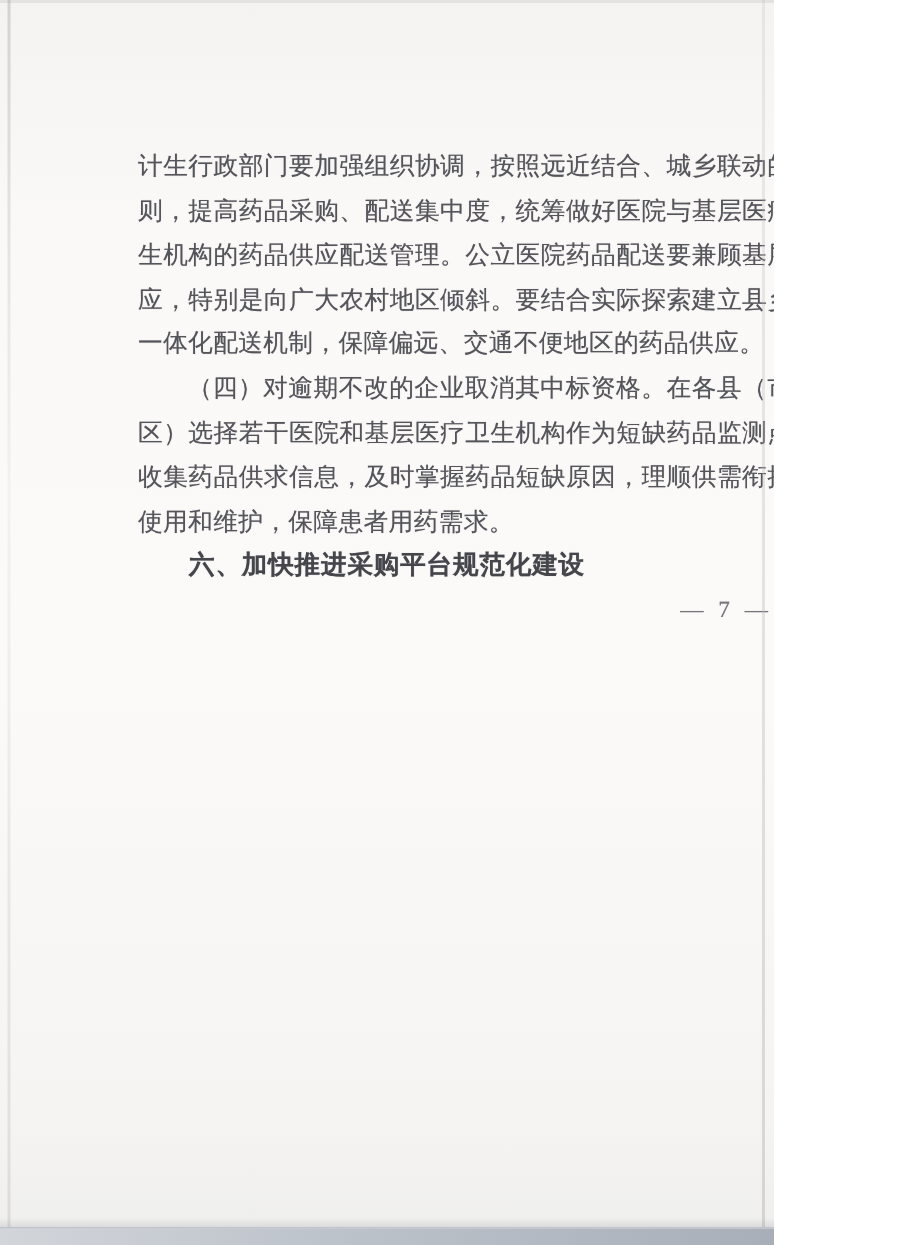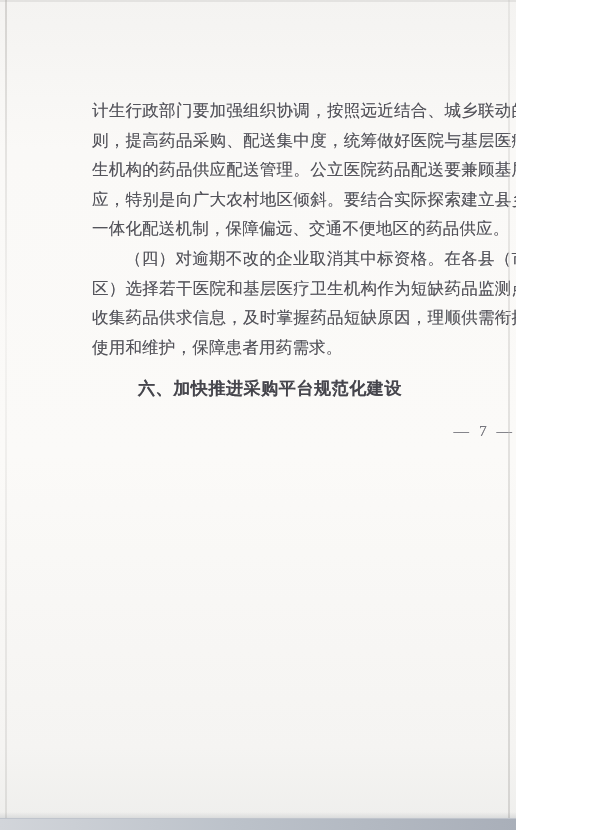--- a/index.html
+++ b/index.html
@@ -50,21 +50,21 @@
     font-size: 16.5px;
     letter-spacing: 0.2px;
     line-height: 29.6px;
     text-align: justify;
     text-align-last: left;
     text-indent: 2em;
   }
   .para.no-indent { text-indent: 0; }
   .lead {  }
   .section-heading {
-    margin: 12px;
+    margin: 0;
     font-family: "Liberation Sans", sans-serif;
     font-weight: bold;
     font-size: 17px;
     letter-spacing: 0.6px;
     line-height: 29.6px;
     text-indent: 2em;
     color: #45454c;
   }
   .page-number {
     margin-top: 0px;

